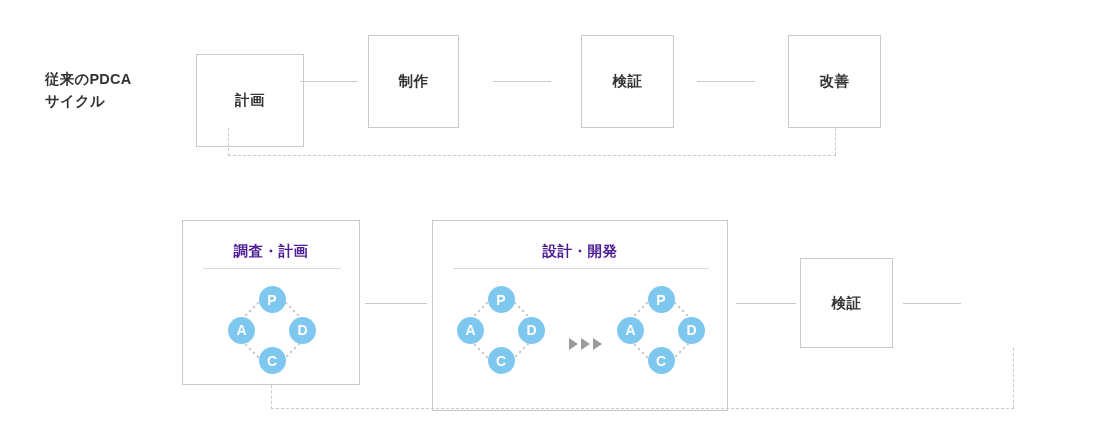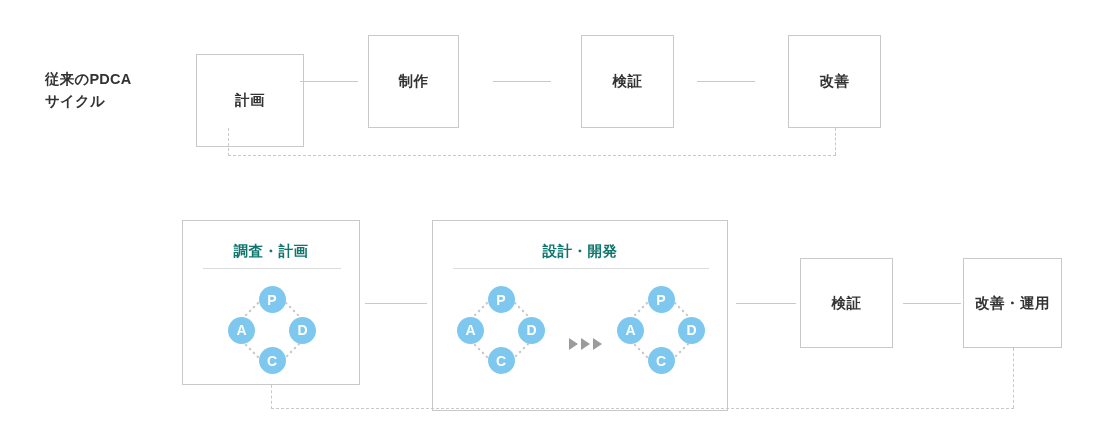--- a/index.html
+++ b/index.html
@@ -60,21 +60,21 @@
   }
 
   
   .box .titled-label {
     position: absolute;
     top: 21px;
     left: 0; right: 0;
     text-align: center;
     font-size: 14.5px;
     font-weight: bold;
-    color: #0f766e;
+    color: #4c1d95;
     letter-spacing: 0.5px;
   }
   .divider {
     position: absolute;
     height: 1px;
     background: #dcdcdc;
   }
 
   
   .connector {
@@ -228,21 +228,18 @@
   </div>
 
   <div class="connector" style="left:736px; top:303px; width:60px;"></div>
 
   <div class="box simple" style="left:800px; top:258px; width:93px; height:90px;">
     <span class="box-label">検証</span>
   </div>
 
   <div class="connector" style="left:903px; top:303px; width:58px;"></div>
 
-  <div class="box simple" style="left:963px; top:258px; width:99px; height:90px;">
-    <span class="box-label">改善・運用</span>
-  </div>
 
   <div class="dash-v" style="left:1013px; top:348px; height:60px;"></div>
   <div class="dash-h" style="left:271px; top:408px; width:743px;"></div>
   <div class="dash-v" style="left:271px; top:385px; height:24px;"></div>
 
 </div>
 
 </body></html>

